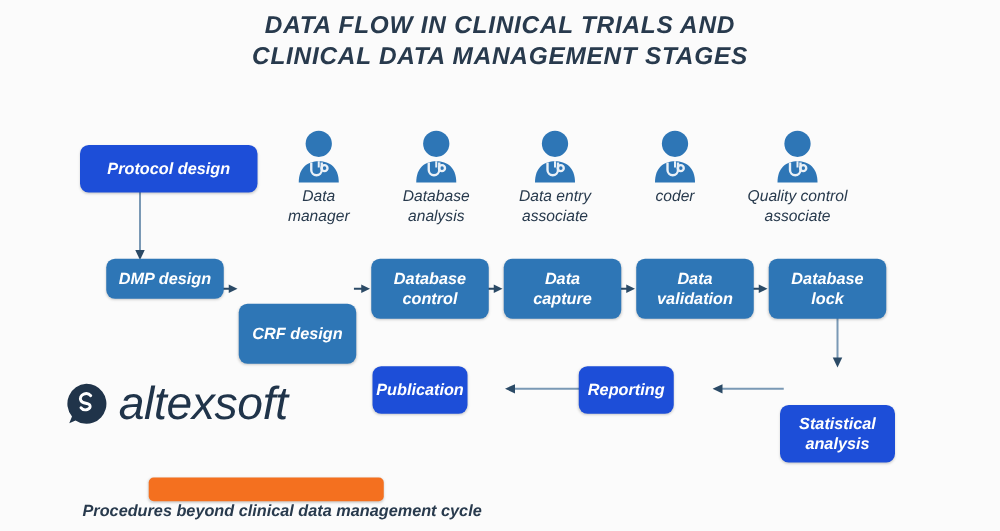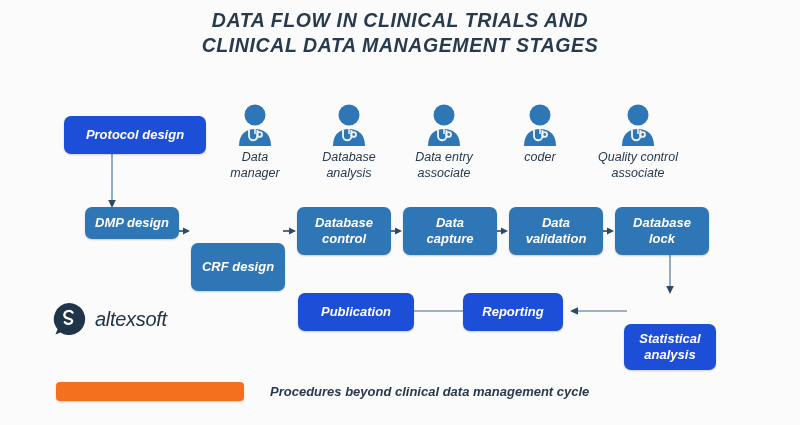--- a/index.html
+++ b/index.html
@@ -82,31 +82,32 @@
     position: absolute;
     left: 52px;
     top: 302px;
     display: flex;
     align-items: center;
   }
   #logo .mark { line-height: 0; }
   #logo .wordmark {
     margin-left: 9px;
     color: #20344a;
-    font-size: 20px;
+    font-size: 37px;
     letter-spacing: -0.3px;
   }
 
   
   #legend {
     position: absolute;
-    left: 56px;
+    left: 40px;
     top: 382px;
     display: flex;
     align-items: center;
+    flex-direction: column;
   }
   #legend .swatch {
     width: 188px;
     height: 19px;
     background: #f4701f;
     border-radius: 4px;
     box-shadow: 0 1px 2px rgba(0,0,0,0.18);
   }
   #legend .legend-label {
     margin-left: 26px;
@@ -266,26 +267,26 @@
 
   <svg class="conn" style="left:570px; top:306px;" width="58" height="10" viewBox="0 0 58 10">
     <line x1="57" y1="5" x2="6" y2="5" stroke="#7a99b5" stroke-width="1.7"></line>
     <polygon points="0,5 8,1.3 8,8.7" fill="#2b4a66"></polygon>
   </svg>
   <svg class="conn" style="left:404px; top:306px;" width="64" height="10" viewBox="0 0 64 10">
     <line x1="63" y1="5" x2="6" y2="5" stroke="#7a99b5" stroke-width="1.7"></line>
     <polygon points="0,5 8,1.3 8,8.7" fill="#2b4a66"></polygon>
   </svg>
 
-  <div class="box orange" style="left:298px; top:293px; width:116px; height:38px;">
+  <div class="box orange" style="left:298px; top:293px; width:76px; height:38px;">
     <span>
       <span>Publication</span>
     </span>
   </div>
-  <div class="box orange" style="left:463px; top:293px; width:100px; height:38px;">
+  <div class="box orange" style="left:463px; top:293px; width:76px; height:38px;">
     <span>
       <span>Reporting</span>
     </span>
   </div>
   <div class="box orange" style="left:624px; top:289px; width:92px; height:46px;margin-top:35px;">
     <span>
       <span>Statistical</span><br>
       <span>analysis</span>
     </span>
   </div>

